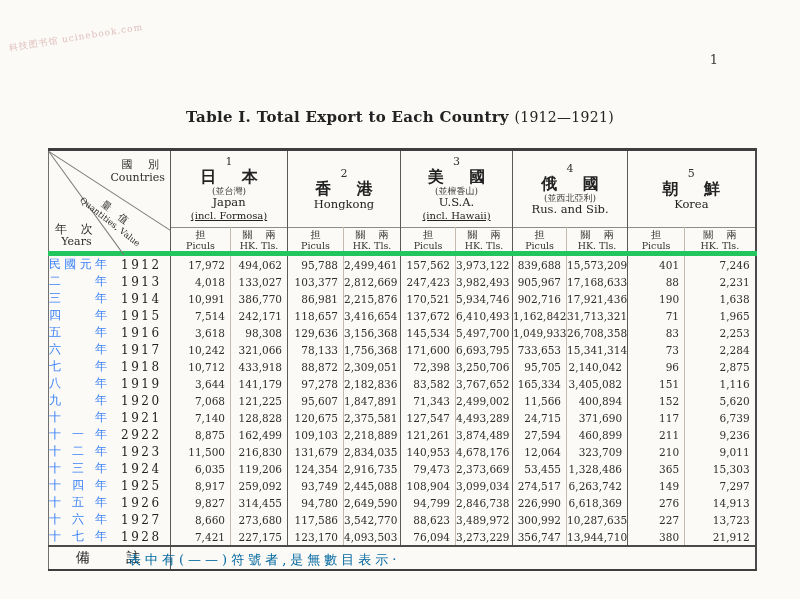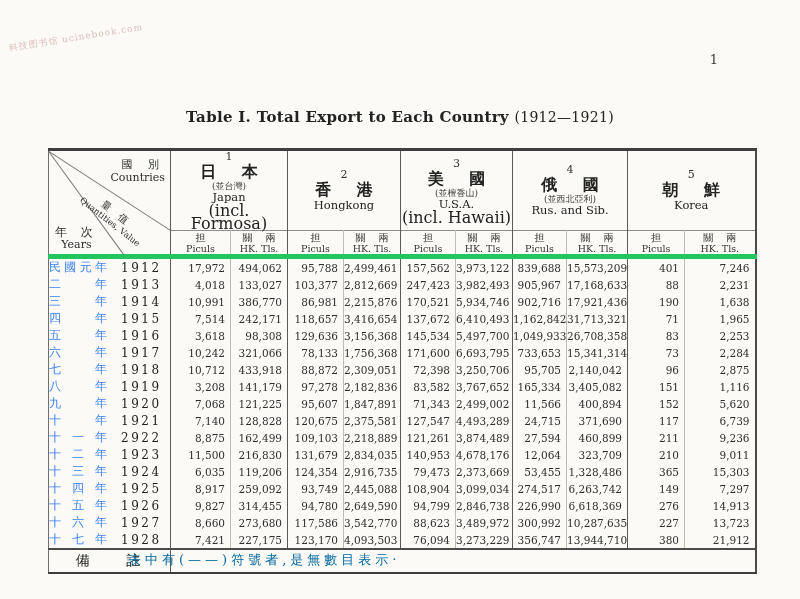--- a/index.html
+++ b/index.html
@@ -34,21 +34,21 @@
   thead th{font-weight:normal;padding:0;vertical-align:middle;}
   thead{border-bottom:5px solid #22c55e;}
   tr.crow{border-bottom:1px solid #8d8d8d;}
 
   th.chead{border-left:1px solid #5a5a5a;}
   th.corner{border-left:none;position:relative;padding:0;}
   .cnum{font-size:11px;line-height:12px;color:#333;}
   .ccn{font-size:16px;font-weight:bold;letter-spacing:10px;line-height:18px;padding-left:10px;color:#222;}
   .csub{font-size:9px;line-height:10px;color:#3a3a3a;}
   .cen{font-size:11.5px;line-height:13px;color:#222;}
-  .cen2{font-size:16px;line-height:13px;color:#222;}
+  .cen2{font-size:10px;line-height:13px;color:#222;text-decoration:underline;}
 
   th.unit{font-size:10px;line-height:11px;color:#333;}
   th.unit .ucn{display:block;font-size:10px;letter-spacing:5px;padding-left:5px;}
   th.unit .uen{display:block;font-size:9.5px;letter-spacing:0;}
   th.unit.cb{border-left:1px solid #5a5a5a;}
   th.unit.fb{border-left:1px solid #c3bcae;}
 
   
   .diagline{position:absolute;left:0;top:0;height:1px;background:#7a7a7a;transform-origin:left top;}
   .d1{width:128px;transform:rotate(54deg);}
@@ -292,21 +292,21 @@
           <td class="num">2,309,051</td>
           <td class="num">72,398</td>
           <td class="num">3,250,706</td>
           <td class="num">95,705</td>
           <td class="num">2,140,042</td>
           <td class="num">96</td>
           <td class="num">2,875</td>
         </tr>
         <tr>
           <td class="yearcell"><span class="ycn">八年</span><span class="ynum">1919</span></td>
-          <td class="num">3,208</td>
+          <td class="num">3,644</td>
           <td class="num">141,179</td>
           <td class="num">97,278</td>
           <td class="num">2,182,836</td>
           <td class="num">83,582</td>
           <td class="num">3,767,652</td>
           <td class="num">165,334</td>
           <td class="num">3,405,082</td>
           <td class="num">151</td>
           <td class="num">1,116</td>
         </tr>

